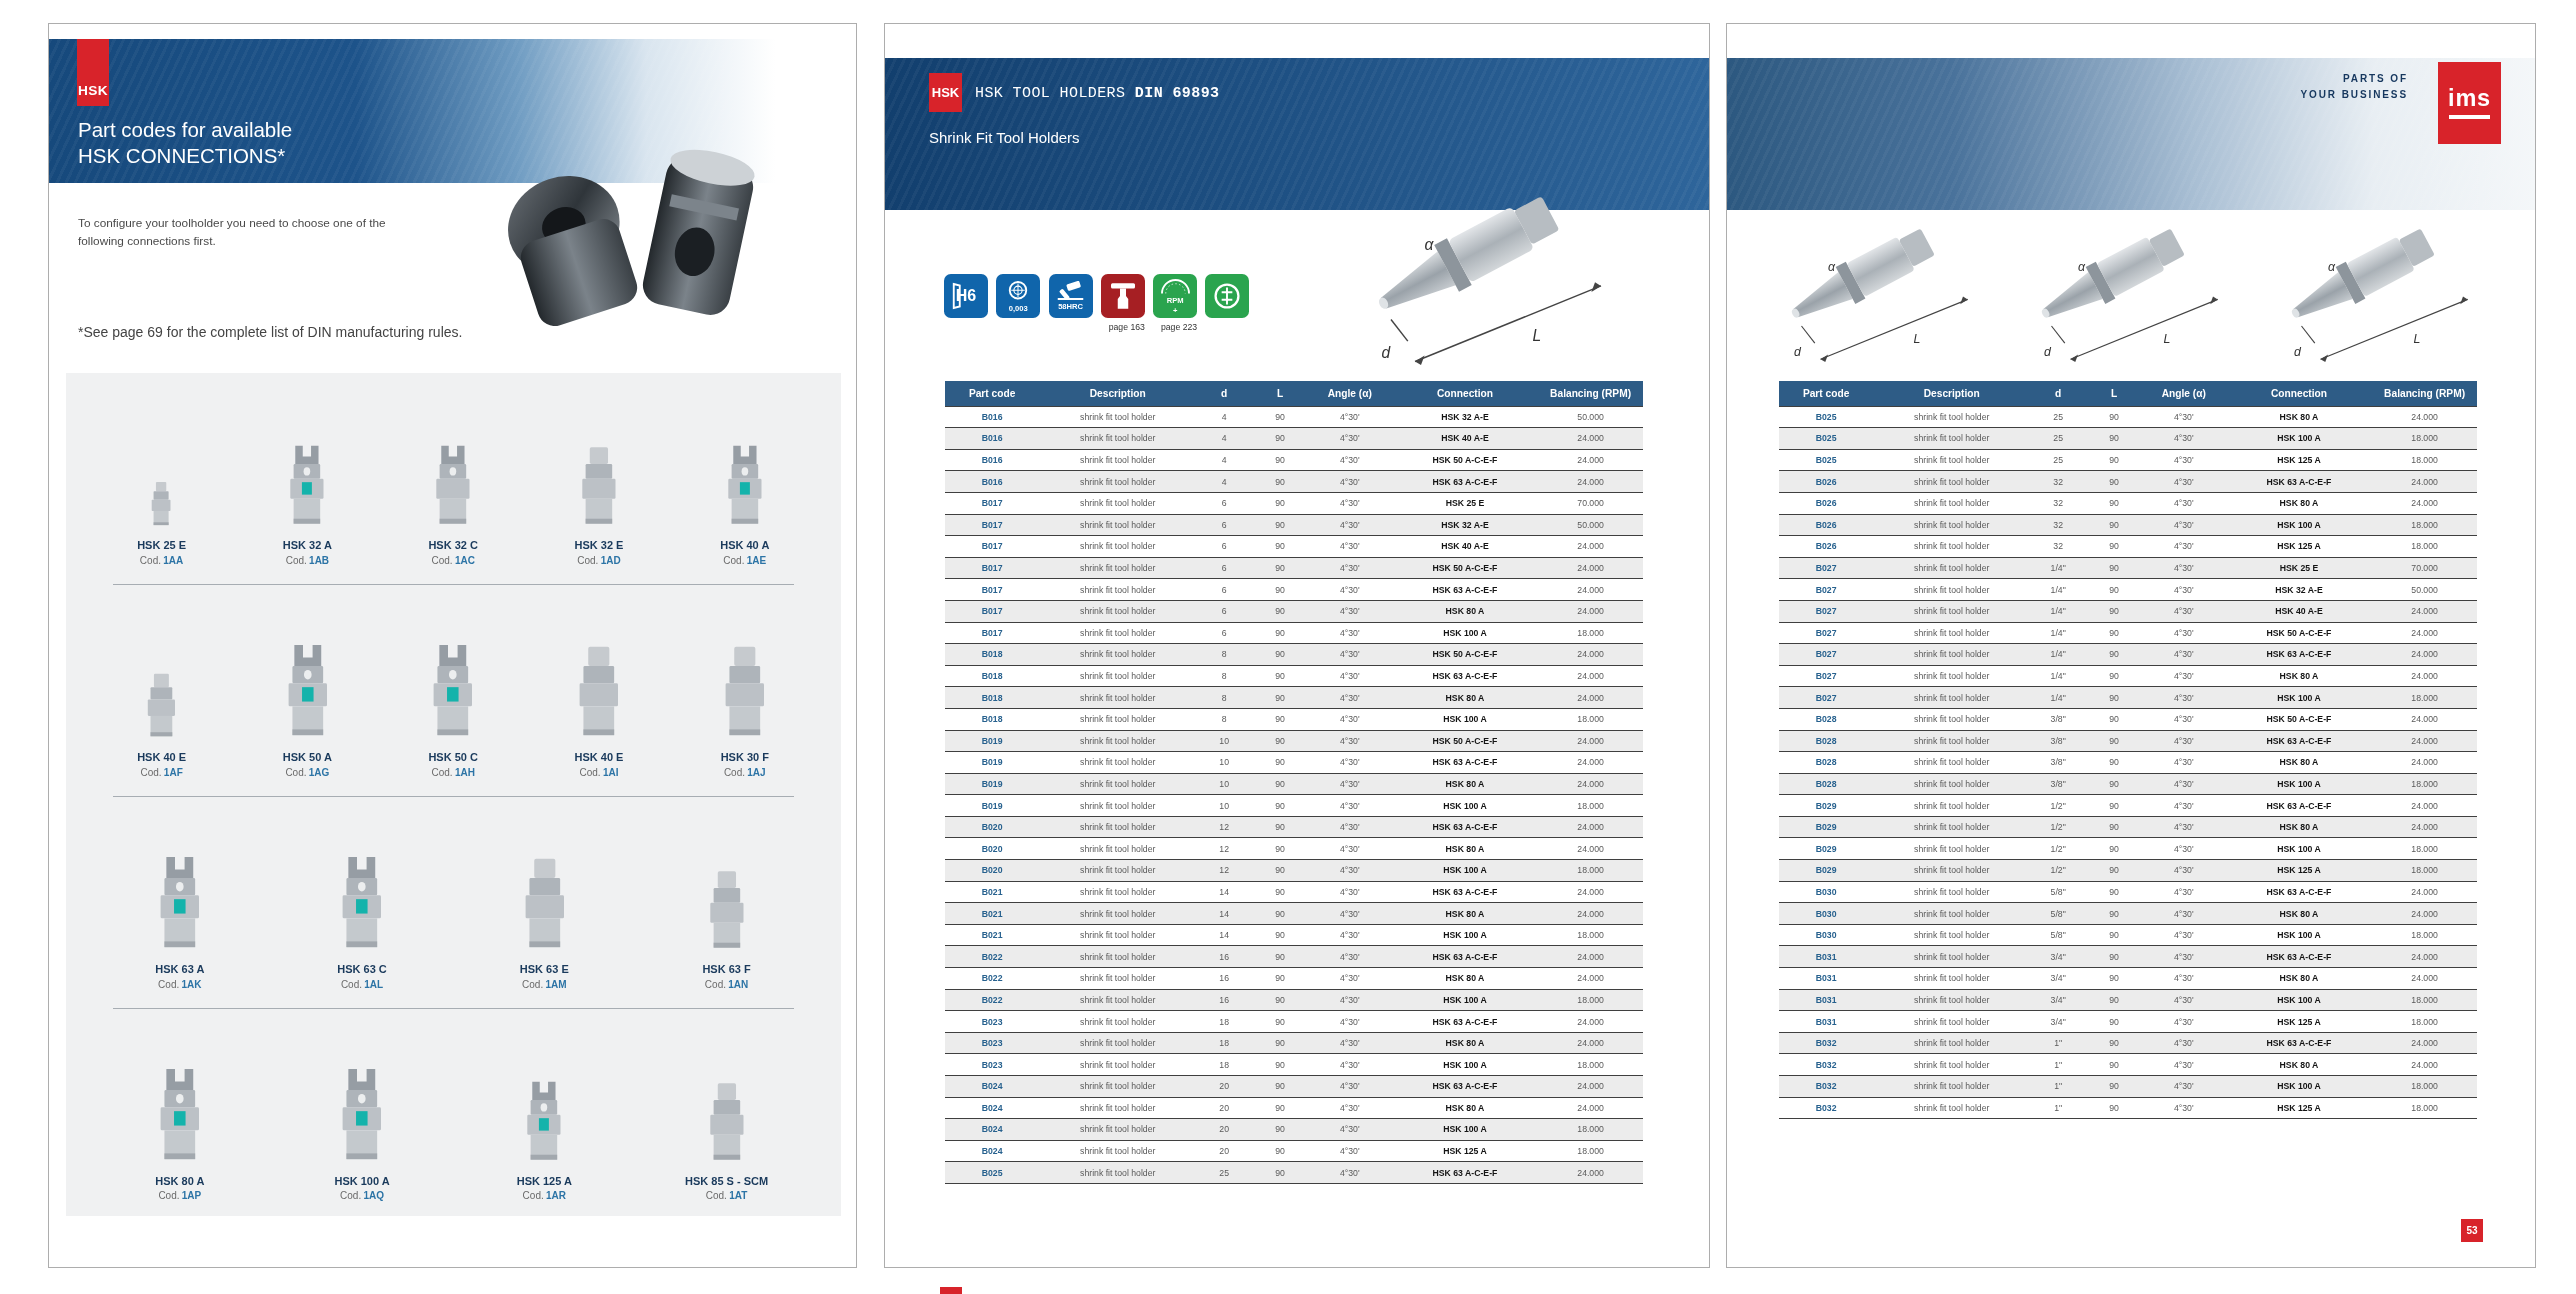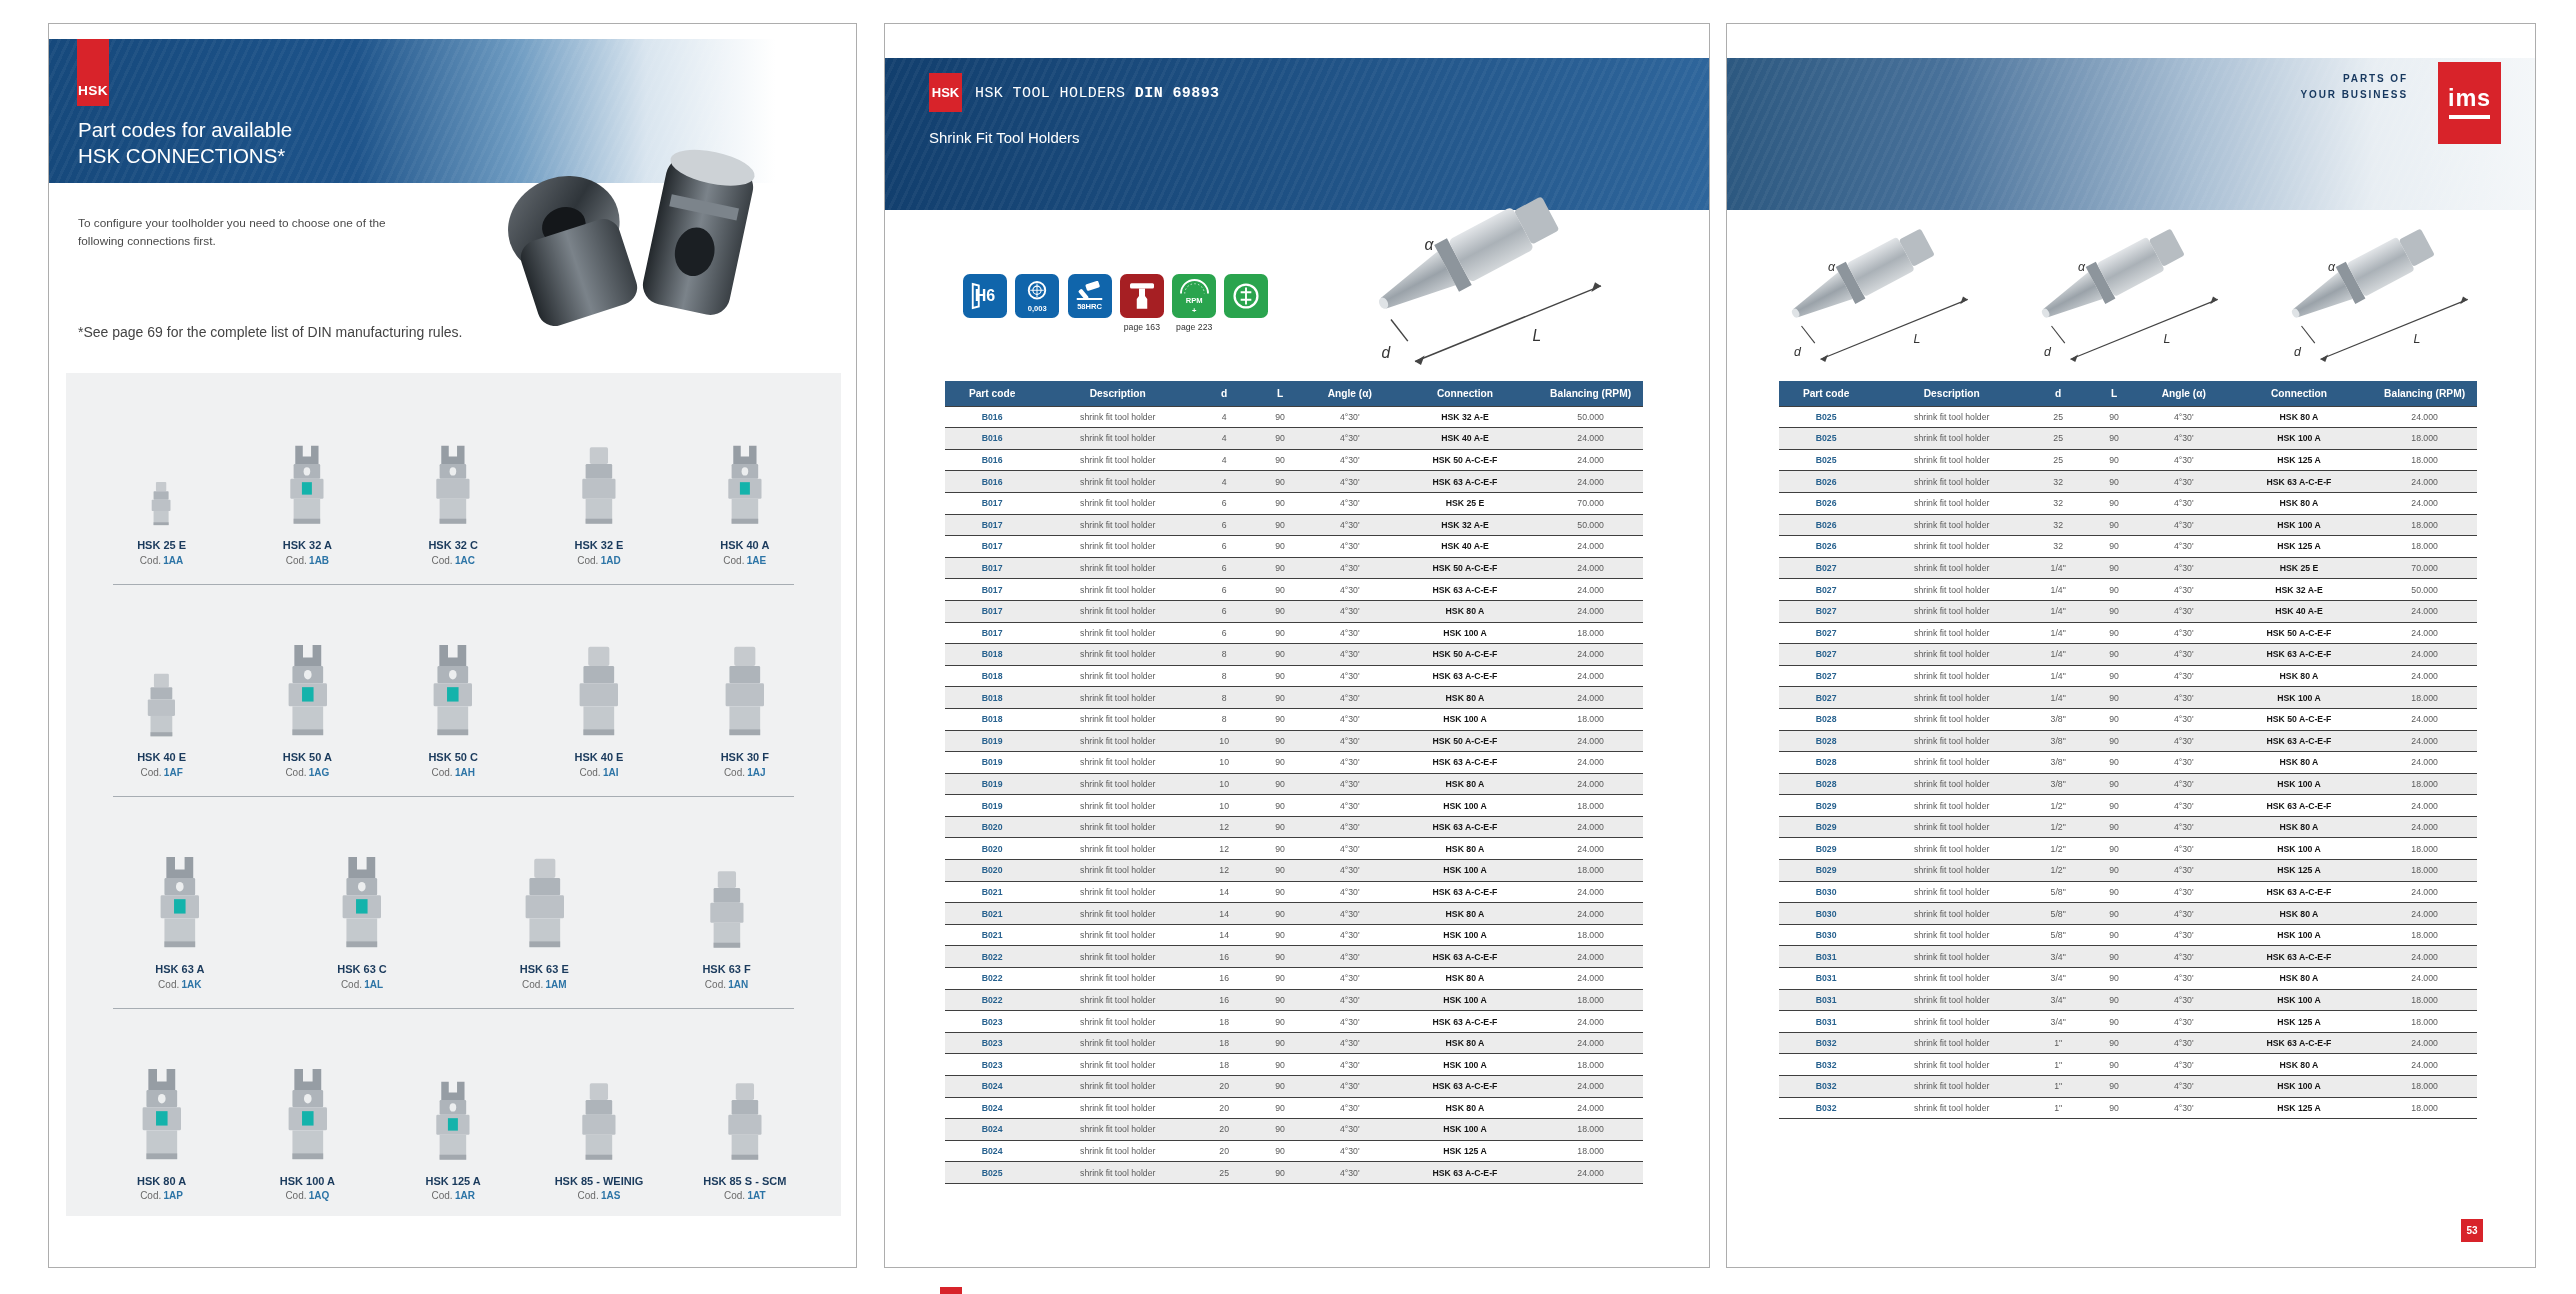--- a/index.html
+++ b/index.html
@@ -40,21 +40,21 @@
   
   .tagline { position:absolute; right:127px; top:47px; text-align:right; color:#16375e;
     font-size:10px; font-weight:bold; letter-spacing:1.9px; line-height:1.55; z-index:2; }
   .ims-logo { position:absolute; left:694px; top:38px; width:63px; height:82px; background:#d8232a;
     display:flex; flex-direction:column; align-items:center; justify-content:center; z-index:2;margin-left:17px; }
   .ims-text { color:#ffffff; font-size:23.5px; font-weight:bold; letter-spacing:0.8px; line-height:1; }
   .ims-bar { width:41px; height:3.8px; background:#ffffff; margin-top:4.6px; }
 
   
   .icons-row { position:absolute; left:59px; top:250px; display:flex; gap:8.3px; }
-  .icon-wrap { display:flex; flex-direction:column; align-items:center; width:44px;padding-left:38px; }
+  .icon-wrap { display:flex; flex-direction:column; align-items:flex-end; width:44px;padding-left:38px; }
   .sq-icon { width:44px; height:44px; border-radius:6.8px; display:flex; flex-direction:column;
     align-items:center; justify-content:center; color:#ffffff; position:relative; overflow:hidden; }
   .sq-blue { background:#1065ab; } .sq-red { background:#a61f23; } .sq-green { background:#2aa44e; }
   .icon-big-label { font-size:16px; font-weight:bold; }
   .icon-small-label { font-size:7.6px; font-weight:bold; margin-top:0.8px; }
   .icon-caption { font-size:8.7px; color:#333333; margin-top:3.8px; white-space:nowrap; }
   .icon-svg { display:block; }
 
   
   .diag { position:absolute; }
@@ -527,40 +527,20 @@
                 <rect x="10" y="42" width="40" height="24" rx="1.5" fill="#bcc1c6"></rect>
                 <rect class="hsk-accent" x="24" y="46" width="12" height="15" fill="#14b3ab"></rect>
                 <rect x="14" y="66" width="32" height="30" fill="#c4c9cd"></rect>
                 <rect x="14" y="90" width="32" height="6" fill="#a2a8ae"></rect>
               </svg>
             </div>
             <div class="conn-name">HSK 125 A</div>
             <div class="conn-cod"><span>Cod.</span><b>1AR</b></div>
           </div>
 
-          <div class="conn-cell">
-            <div class="holder-wrap sz-m var-plain acc-none">
-              <svg class="holder-svg" viewBox="0 0 60 100">
-                <g class="g-prong">
-                  <path d="M16 2 h9 v13 h10 V2 h9 v22 H16 Z" fill="#969da4"></path>
-                </g>
-                <g class="g-plaintop">
-                  <rect x="19" y="4" width="22" height="20" rx="2" fill="#c6cace"></rect>
-                </g>
-                <rect x="14" y="24" width="32" height="18" rx="1.5" fill="#aeb4ba"></rect>
-                <ellipse class="hole" cx="30" cy="33" rx="4" ry="5" fill="#eceeef"></ellipse>
-                <rect x="10" y="42" width="40" height="24" rx="1.5" fill="#bcc1c6"></rect>
-                <rect class="hsk-accent" x="24" y="46" width="12" height="15" fill="#14b3ab"></rect>
-                <rect x="14" y="66" width="32" height="30" fill="#c4c9cd"></rect>
-                <rect x="14" y="90" width="32" height="6" fill="#a2a8ae"></rect>
-              </svg>
-            </div>
-            <div class="conn-name">HSK 85 - WEINIG</div>
-            <div class="conn-cod"><span>Cod.</span><b>1AS</b></div>
-          </div>
 
           <div class="conn-cell">
             <div class="holder-wrap sz-m var-plain acc-none">
               <svg class="holder-svg" viewBox="0 0 60 100">
                 <g class="g-prong">
                   <path d="M16 2 h9 v13 h10 V2 h9 v22 H16 Z" fill="#969da4"></path>
                 </g>
                 <g class="g-plaintop">
                   <rect x="19" y="4" width="22" height="20" rx="2" fill="#c6cace"></rect>
                 </g>

